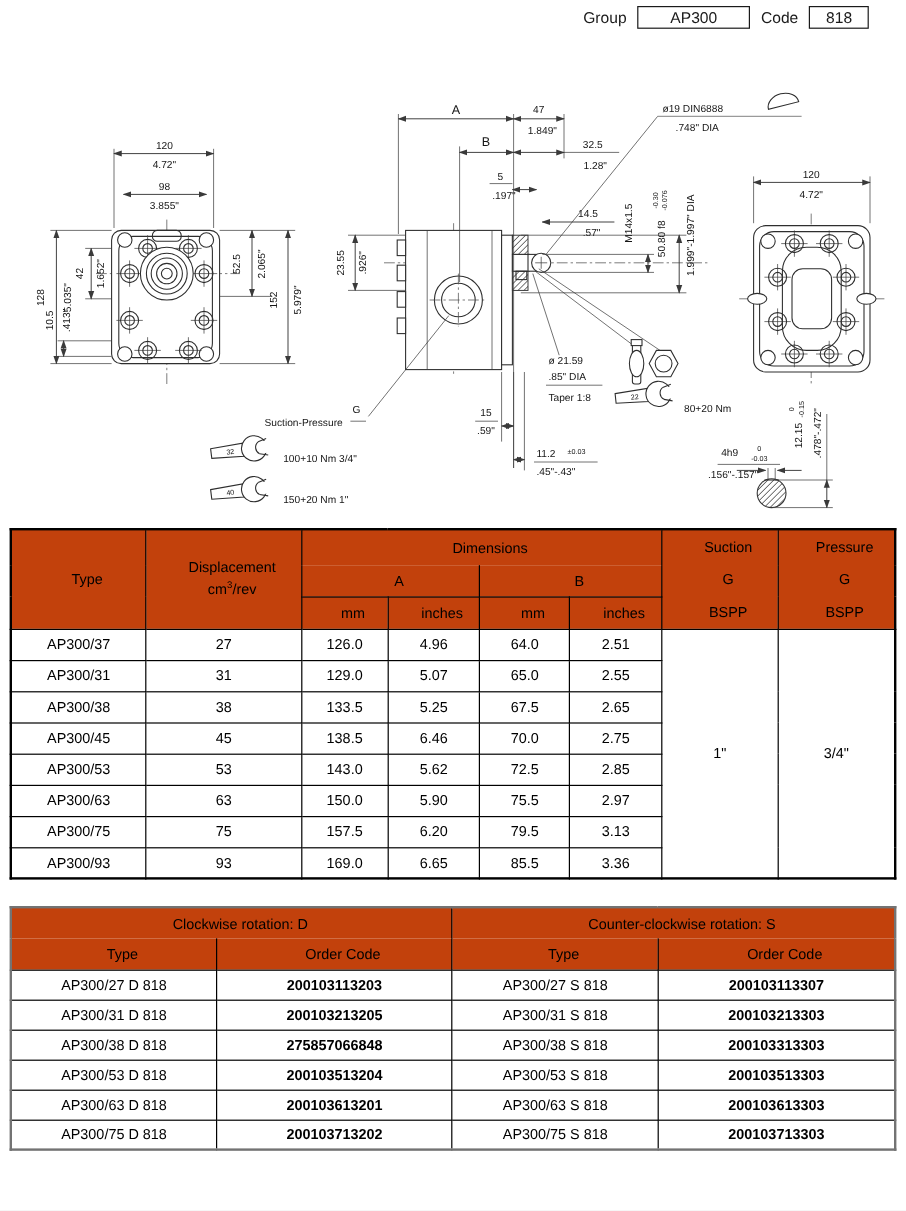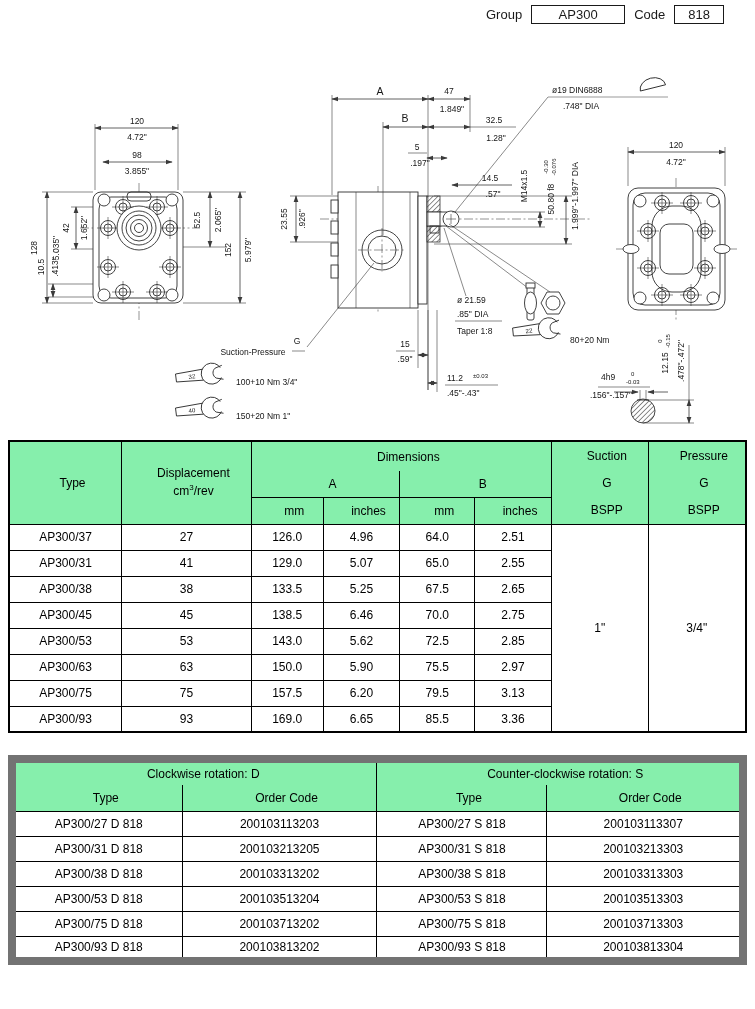--- a/index.html
+++ b/index.html
@@ -21,27 +21,27 @@
   .shape{fill:#fff;stroke:#2e2e2e;stroke-width:0.9}
   .ln{fill:none;stroke:#2e2e2e;stroke-width:0.9}
   .ext{fill:none;stroke:#3a3a3a;stroke-width:0.6}
   .dl{fill:none;stroke:#3a3a3a;stroke-width:0.8}
   .cl{fill:none;stroke:#4a4a4a;stroke-width:0.6;stroke-dasharray:9 2.5 2 2.5}
   .gray{stroke:#9a9a9a;stroke-width:1.1}
   
   table{border-collapse:collapse;text-align:center;font-size:12px;color:#000;}
   td{border:1px solid #000;padding:0 2px;}
   .t1{position:absolute;left:8px;top:440px;width:739px;border:2px solid #000;}
-  .t2{position:absolute;left:8px;top:755px;width:739px;border:8px solid #737373;}
-  .hdc{background:#86efac;padding-left:16px;}
+  .t2{position:absolute;left:8px;top:755px;width:739px;border:2px solid #737373;}
+  .hdc{background:#c2410c;padding-left:16px;}
   td.nb{border-bottom:0}
   td.nt{border-top:0}
   .stack div{height:27px;display:flex;align-items:center;justify-content:center}
   .disp div{line-height:1.45}
-  .code{font-weight:normal}
+  .code{font-weight:bold}
   sup{font-size:8px}
 </style>
 </head>
 <body>
 
 <div class="sheet">
 
   <div class="hdr">
     <span>Group</span>
     <span class="box w1">AP300</span>
@@ -360,21 +360,21 @@
       <td>27</td>
       <td>126.0</td>
       <td>4.96</td>
       <td>64.0</td>
       <td>2.51</td>
       <td rowspan="8">1"</td>
       <td rowspan="8">3/4"</td>
     </tr>
     <tr style="height:26px">
       <td>AP300/31</td>
-      <td>41</td>
+      <td>31</td>
       <td>129.0</td>
       <td>5.07</td>
       <td>65.0</td>
       <td>2.55</td>
     </tr>
     <tr style="height:26px">
       <td>AP300/38</td>
       <td>38</td>
       <td>133.5</td>
       <td>5.25</td>
@@ -449,38 +449,38 @@
       <td class="code">200103113307</td>
     </tr>
     <tr style="height:25px">
       <td>AP300/31 D 818</td>
       <td class="code">200103213205</td>
       <td>AP300/31 S 818</td>
       <td class="code">200103213303</td>
     </tr>
     <tr style="height:25px">
       <td>AP300/38 D 818</td>
-      <td class="code">200103313202</td>
+      <td class="code">275857066848</td>
       <td>AP300/38 S 818</td>
       <td class="code">200103313303</td>
     </tr>
     <tr style="height:25px">
       <td>AP300/53 D 818</td>
       <td class="code">200103513204</td>
       <td>AP300/53 S 818</td>
       <td class="code">200103513303</td>
     </tr>
     <tr style="height:25px">
+      <td>AP300/63 D 818</td>
+      <td class="code">200103613201</td>
+      <td>AP300/63 S 818</td>
+      <td class="code">200103613303</td>
+    </tr>
+    <tr style="height:25px">
       <td>AP300/75 D 818</td>
       <td class="code">200103713202</td>
       <td>AP300/75 S 818</td>
       <td class="code">200103713303</td>
     </tr>
-    <tr style="height:25px">
-      <td>AP300/93 D 818</td>
-      <td class="code">200103813202</td>
-      <td>AP300/93 S 818</td>
-      <td class="code">200103813304</td>
-    </tr>
   </tbody>
     </table>
 
 </div>
 
 </body></html>

